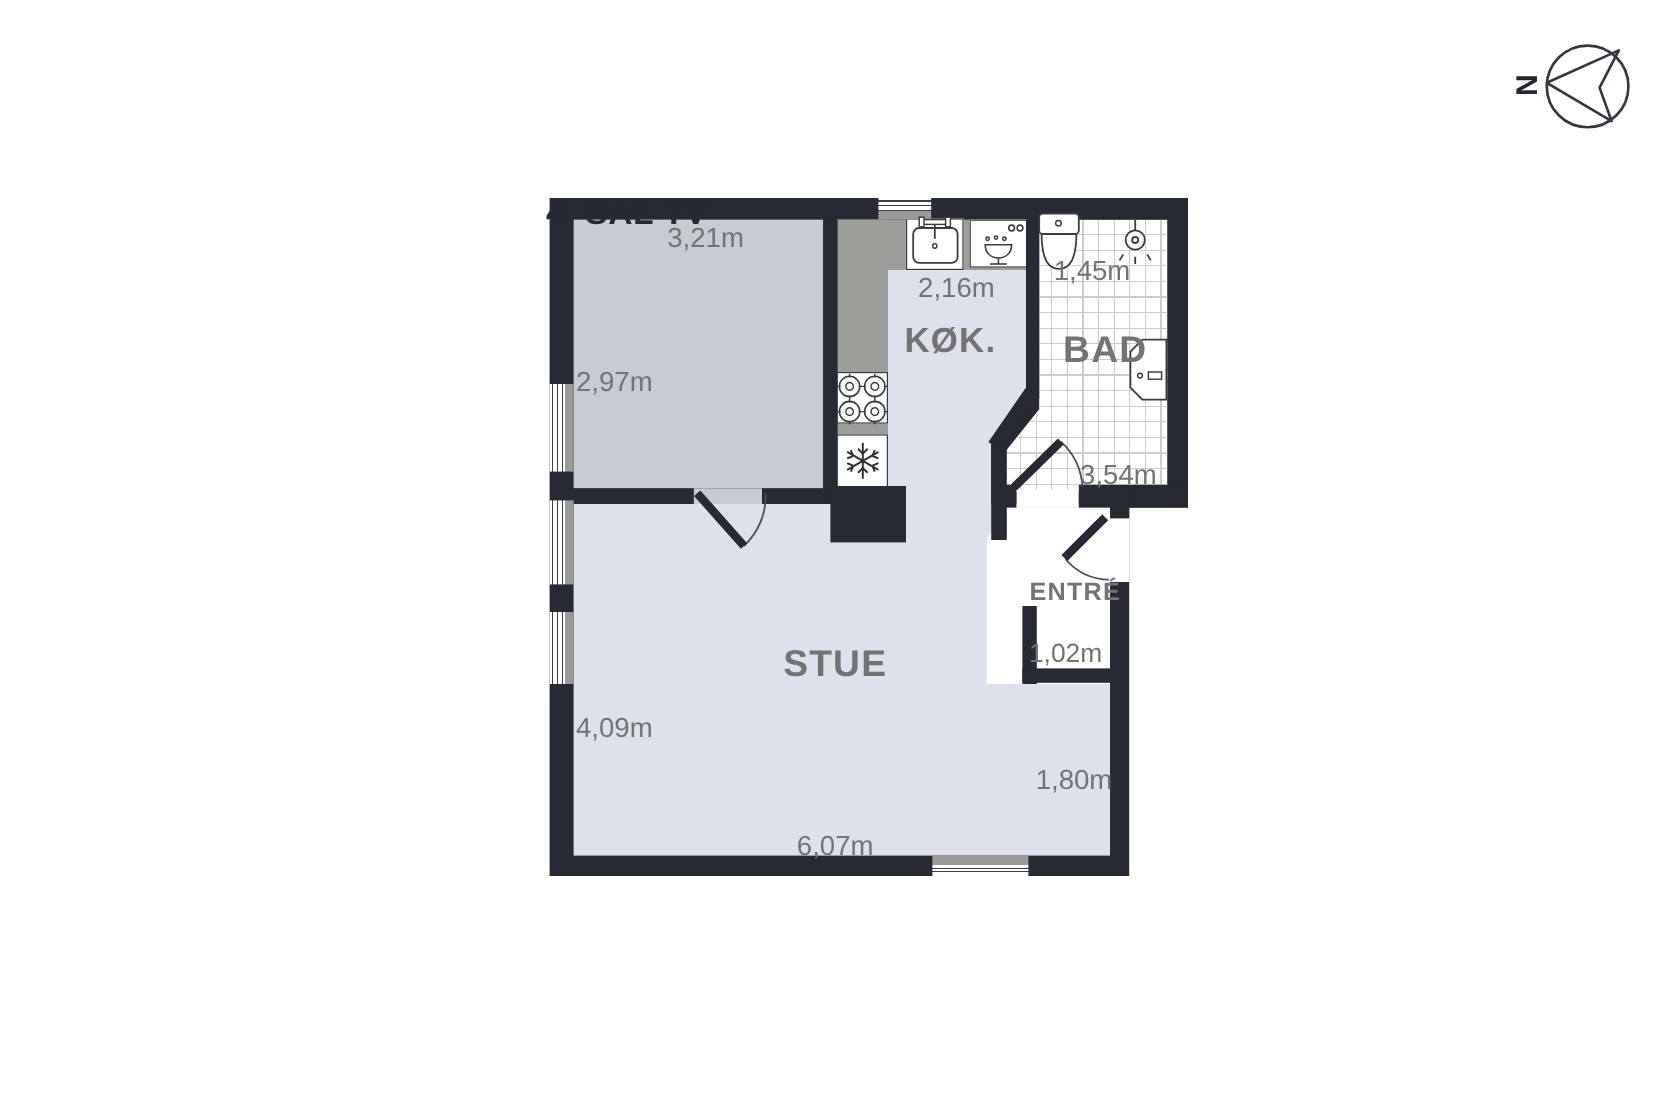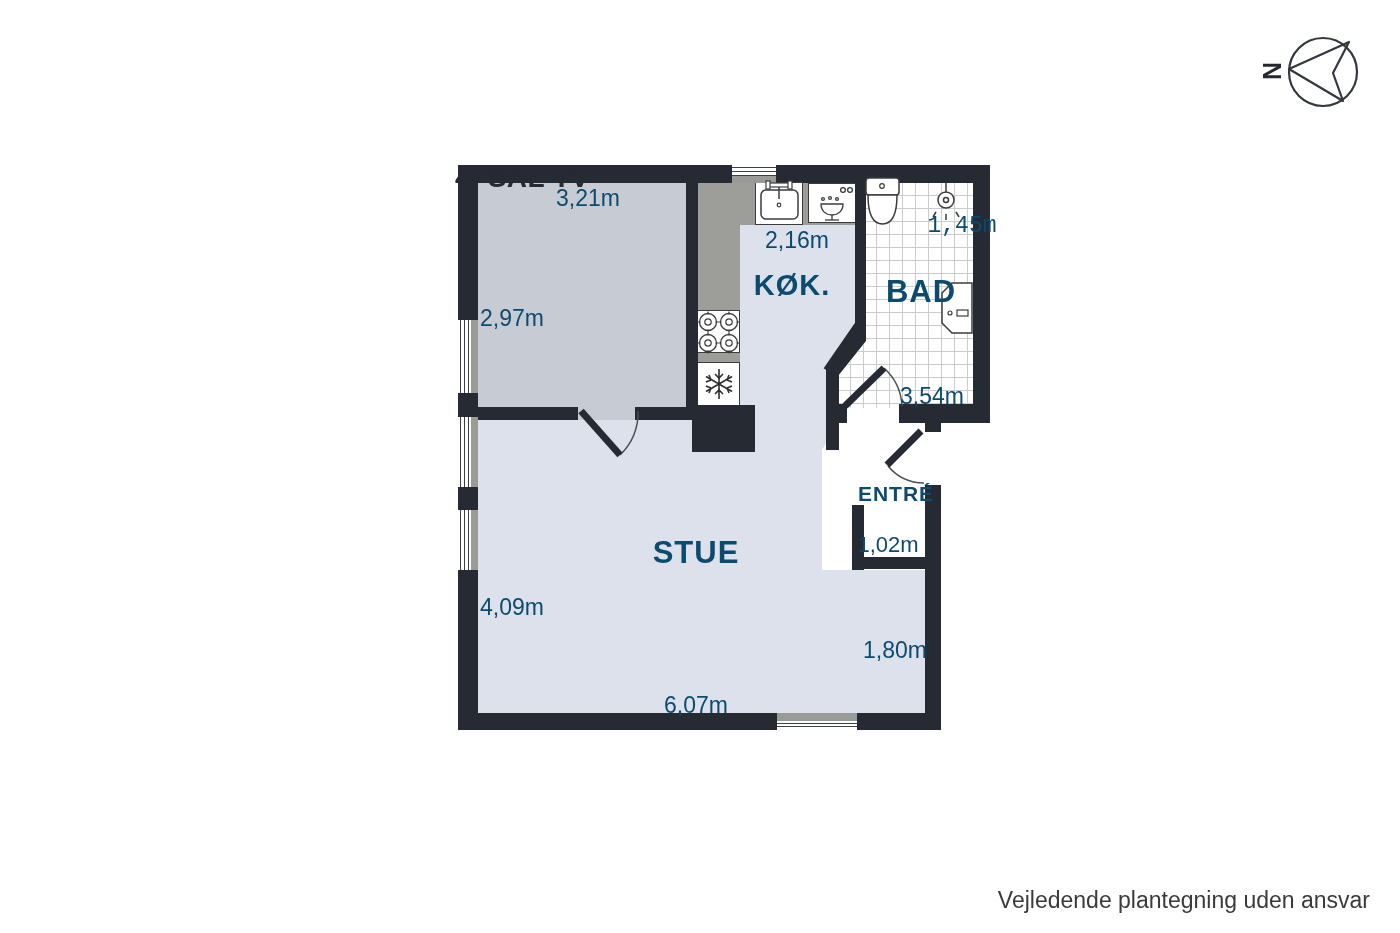--- a/index.html
+++ b/index.html
@@ -17,21 +17,21 @@
                      repeating-linear-gradient(to bottom,transparent 0 12px,#cccccc 12px 13px);}
   
   .counter{position:absolute;background:#9d9d99;}
   .appl{position:absolute;background:#ffffff;border:1.5px solid #3c3c3c;box-sizing:border-box;}
   
   .win-v{position:absolute;background:linear-gradient(to right,#ffffff 0 2px,#3c3f46 2px 3px,#ffffff 3px 6px,#3c3f46 6px 7px,#ffffff 7px 10px,#3c3f46 10px 11px,#ffffff 11px 13px,#9a9a96 13px 20px);}
   .win-top{position:absolute;background:linear-gradient(to bottom,#ffffff 0 2px,#3c3f46 2px 3px,#ffffff 3px 6px,#3c3f46 6px 7px,#ffffff 7px 10px,#3c3f46 10px 11px,#9a9a96 11px 18px);}
   .win-bottom{position:absolute;background:linear-gradient(to bottom,#9a9a96 0 8px,#ffffff 8px 10px,#3c3f46 10px 11px,#ffffff 11px 13px,#3c3f46 13px 14px,#ffffff 14px 17px);}
   
   .lbl{position:absolute;transform:translate(-50%,-50%);font-size:23px;font-weight:400;
-       white-space:nowrap;color:#0c4a6e;}
+       white-space:nowrap;color:#737373;}
   .lbl.left{transform:translate(0,-50%);}
   .room-lbl{font-weight:600;letter-spacing:1px;}
   .title{position:absolute;transform:translate(0,-50%);font-size:28px;font-weight:600;letter-spacing:.5px;white-space:nowrap;margin-top:32px;}
   .disclaimer{position:absolute;right:30px;top:887px;font-size:23px;color:#3a3a3a;white-space:nowrap;}
 </style>
 </head>
 <body>
 
 <div class="canvas">
 
@@ -169,21 +169,20 @@
   <div class="title" style="left:455px;top:146px;">4. SAL TV</div>
 
   <div class="lbl room-lbl" style="left:792px;top:285px;font-size:29px;">KØK.</div>
   <div class="lbl room-lbl" style="left:921px;top:292px;font-size:31px;">BAD</div>
   <div class="lbl room-lbl" style="left:896px;top:494px;font-size:21px;">ENTRÉ</div>
   <div class="lbl room-lbl" style="left:696px;top:553px;font-size:31px;">STUE</div>
 
   <div class="lbl" style="left:588px;top:198px;">3,21m</div>
   <div class="lbl left" style="left:480px;top:318px;text-align:center;">2,97m</div>
   <div class="lbl" style="left:797px;top:240px;">2,16m</div>
-  <div class="lbl" style="left:962px;top:226px;font-family:Liberation Mono, monospace;">1,45m</div>
+  <div class="lbl" style="left:910px;top:226px;">1,45m</div>
   <div class="lbl" style="left:932px;top:396px;">3,54m</div>
   <div class="lbl" style="left:888px;top:545px;font-size:22px;">1,02m</div>
   <div class="lbl left" style="left:480px;top:607px;">4,09m</div>
   <div class="lbl" style="left:696px;top:705px;">6,07m</div>
   <div class="lbl" style="left:895px;top:650px;">1,80m</div>
 
-  <div class="disclaimer">Vejledende plantegning uden ansvar</div>
 </div>
 
 </body></html>

